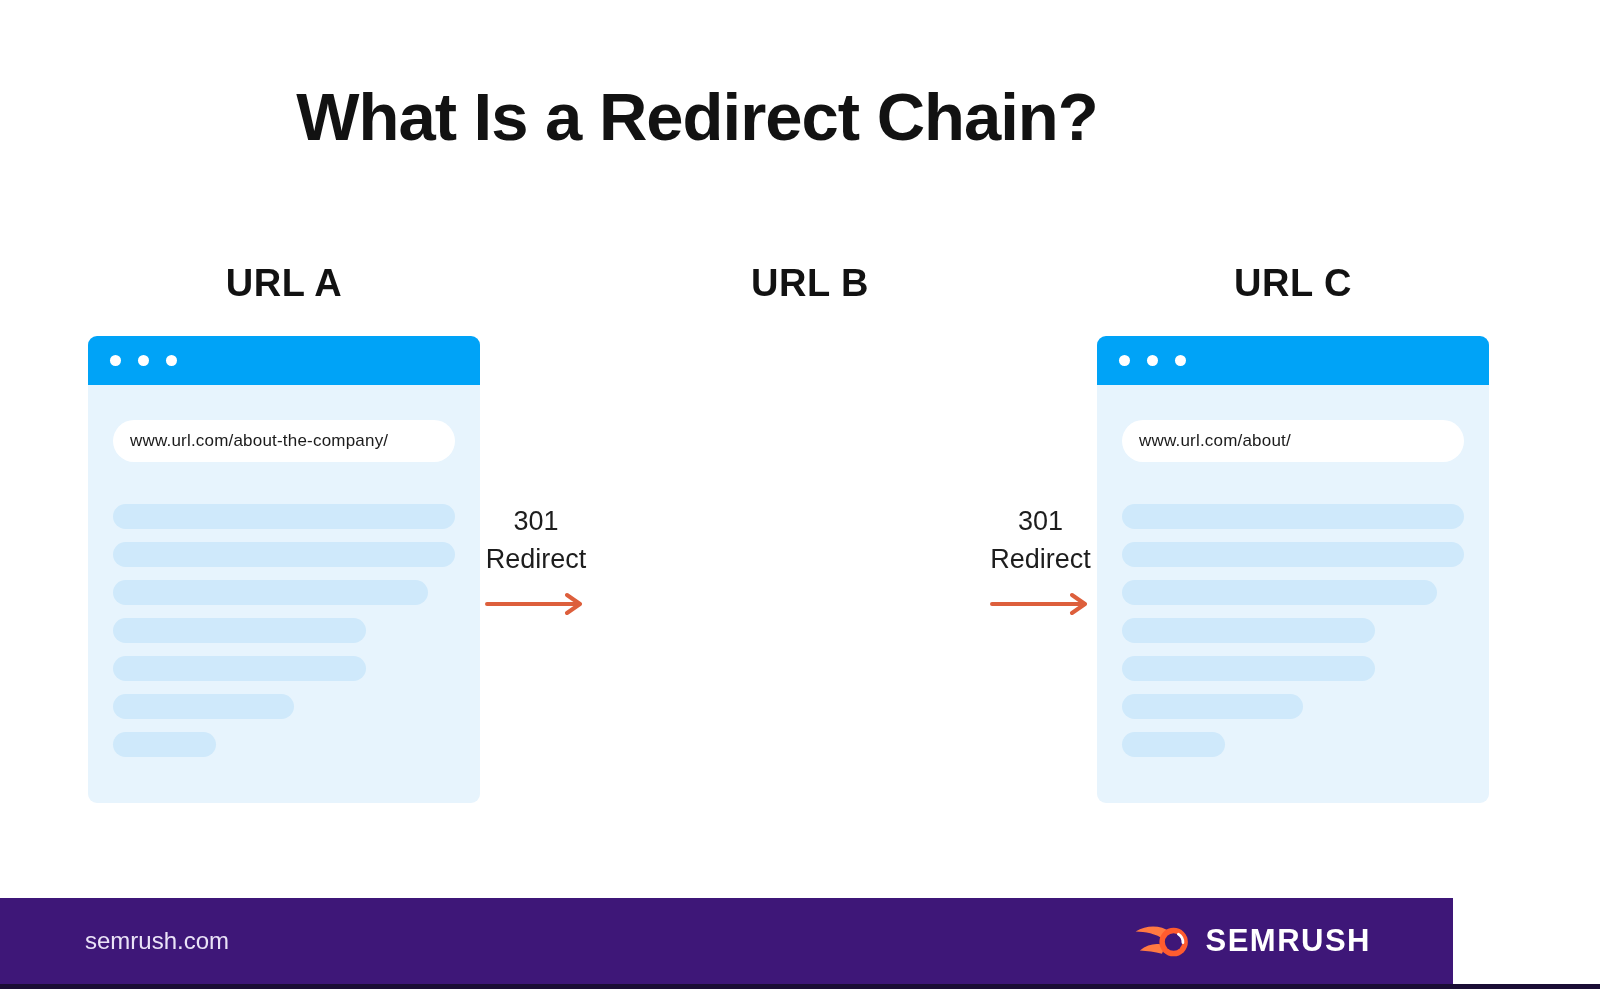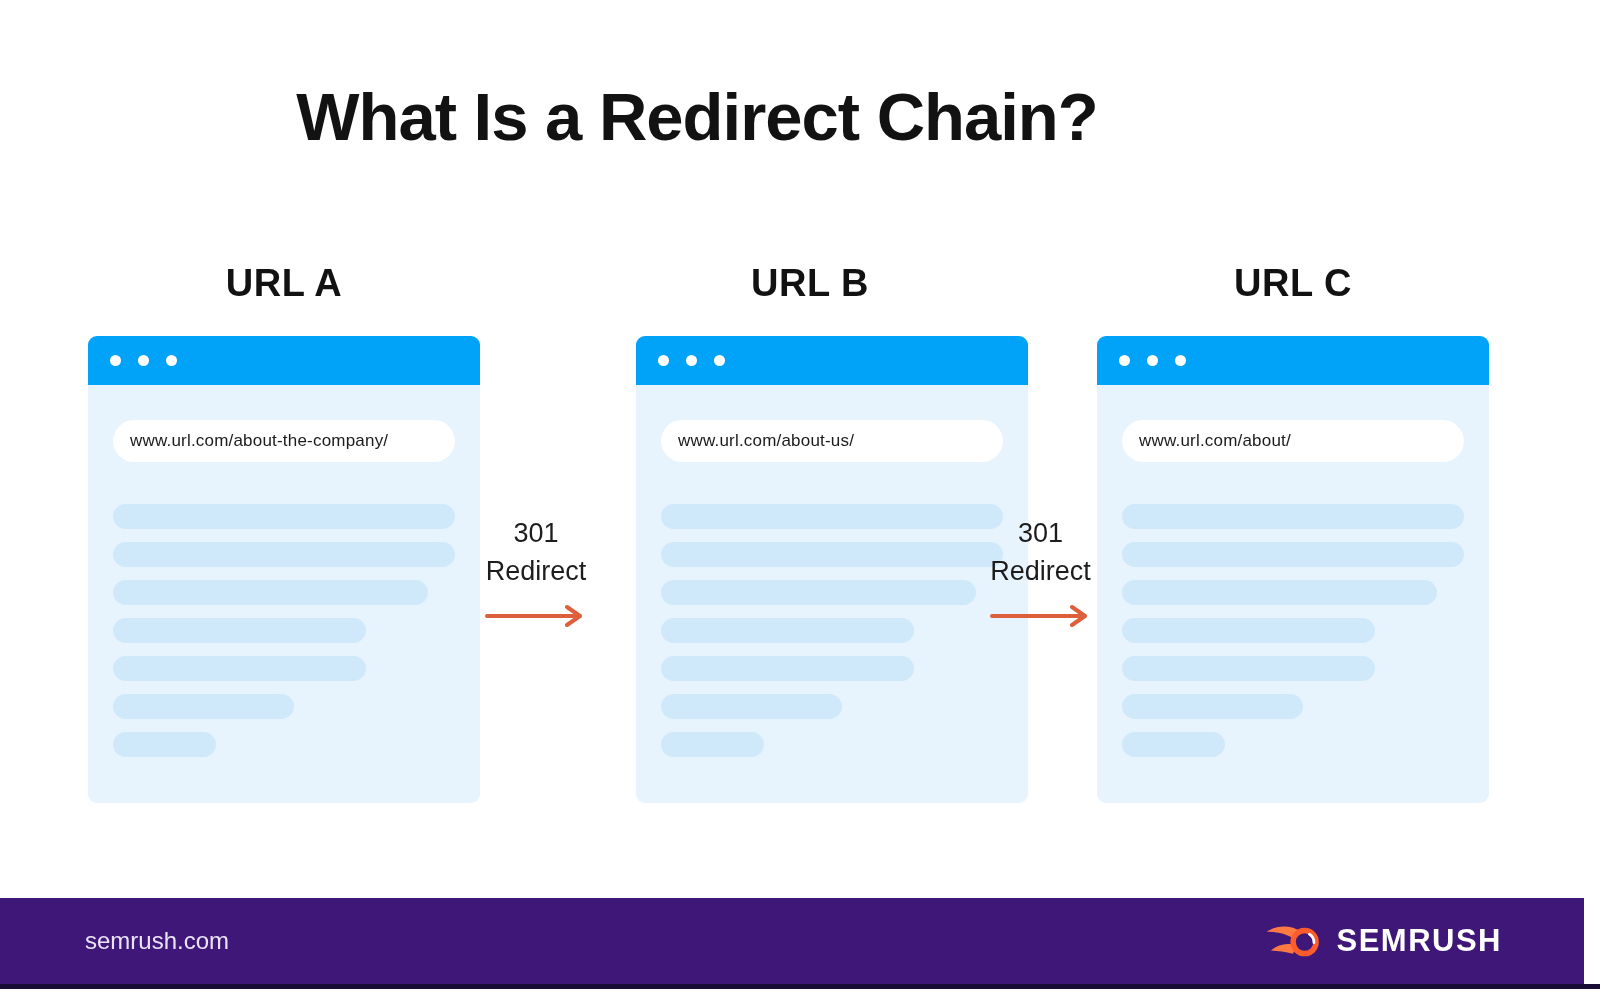--- a/index.html
+++ b/index.html
@@ -72,35 +72,35 @@
   .content-lines {
     margin: 42px 25px 0 25px;
   }
   .content-line {
     height: 25px; border-radius: 12.5px;
     background: var(--content-line);
     margin-bottom: 13px;
   }
 
   .redirect-group {
-    position: absolute; top: 514px;
+    position: absolute; top: 502px;
     text-align: center;
     color: #1d1d1d;
   }
   .rg-1 { left: 480px; width: 112px; }
   .rg-2 { left: 984px; width: 113px; }
   .redirect-code, .redirect-label {
     font-size: 27px; font-weight: 500; line-height: 38px;
     color: #1d1d1d;
   }
   .redirect-arrow { margin-top: 14px; display: inline-block; }
 
   .footer {
     position: absolute; left: 0; top: 898px;
-    width: 1584px; height: 91px;
+    width: 1453px; height: 91px;
     background: var(--footer-purple);
     display: flex; align-items: center; justify-content: space-between;
     padding: 0 82px 5px 85px;
   }
   .footer-strip {
     position: absolute; left: 0; bottom: 0;
     width: 1600px; height: 5px;
     background: var(--footer-strip);
   }
   .footer-site {
@@ -144,37 +144,20 @@
   <div class="redirect-group rg-1">
     <div class="redirect-code">301</div>
     <div class="redirect-label">Redirect</div>
     <svg class="redirect-arrow" width="104" height="24" viewBox="0 0 104 24">
       <path d="M3 12 H95 M83 3 L96 12 L83 21" stroke="#dd5f3c" stroke-width="4" fill="none" stroke-linecap="round" stroke-linejoin="round"></path>
     </svg>
   </div>
 
   <div class="browser-col col-b">
     <div class="url-label">URL B</div>
-    <div class="browser-window">
-      <div class="browser-header">
-        <span class="dot"></span>
-        <span class="dot"></span>
-        <span class="dot"></span>
-      </div>
-      <div class="url-bar">www.url.com/about-us/</div>
-      <div class="content-lines">
-          <div class="content-line" style="width: 100%;"></div>
-          <div class="content-line" style="width: 100%;"></div>
-          <div class="content-line" style="width: 92%;"></div>
-          <div class="content-line" style="width: 74%;"></div>
-          <div class="content-line" style="width: 74%;"></div>
-          <div class="content-line" style="width: 53%;"></div>
-          <div class="content-line" style="width: 30%;"></div>
-        </div>
-    </div>
   </div>
 
   <div class="redirect-group rg-2">
     <div class="redirect-code">301</div>
     <div class="redirect-label">Redirect</div>
     <svg class="redirect-arrow" width="104" height="24" viewBox="0 0 104 24">
       <path d="M3 12 H95 M83 3 L96 12 L83 21" stroke="#dd5f3c" stroke-width="4" fill="none" stroke-linecap="round" stroke-linejoin="round"></path>
     </svg>
   </div>
 

